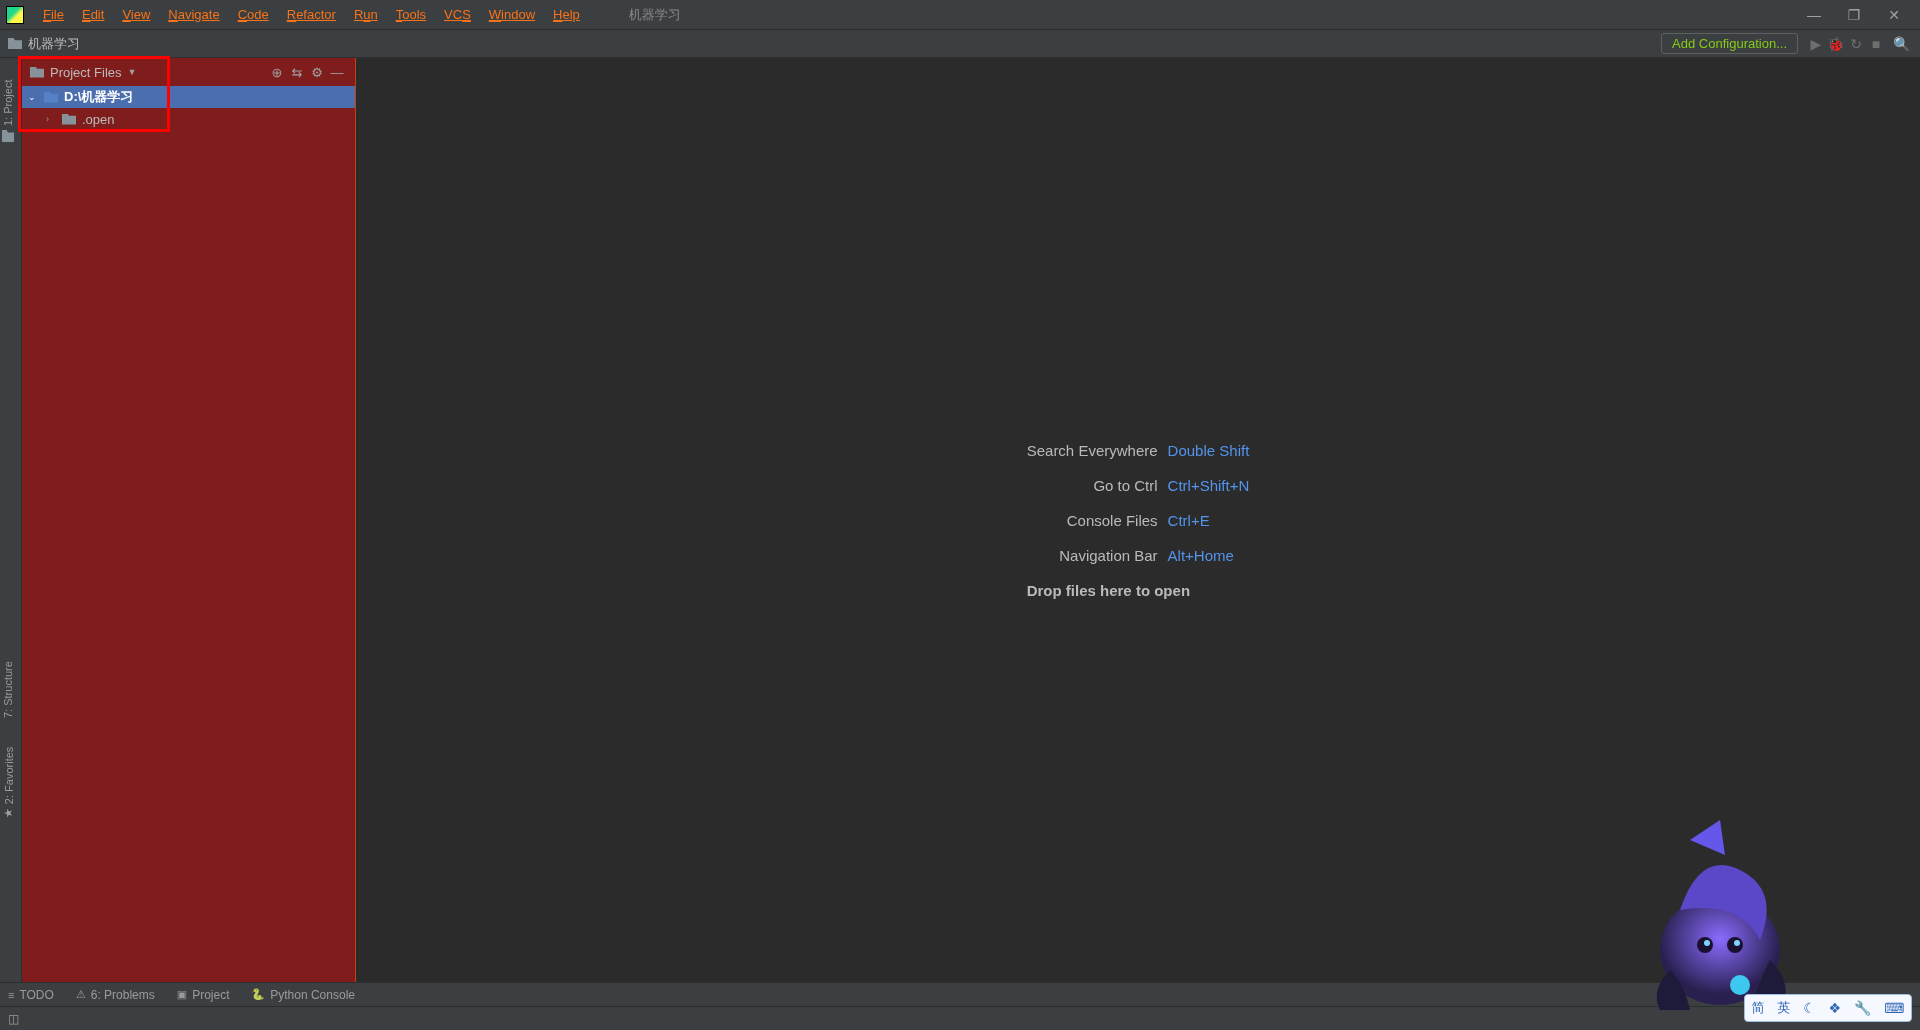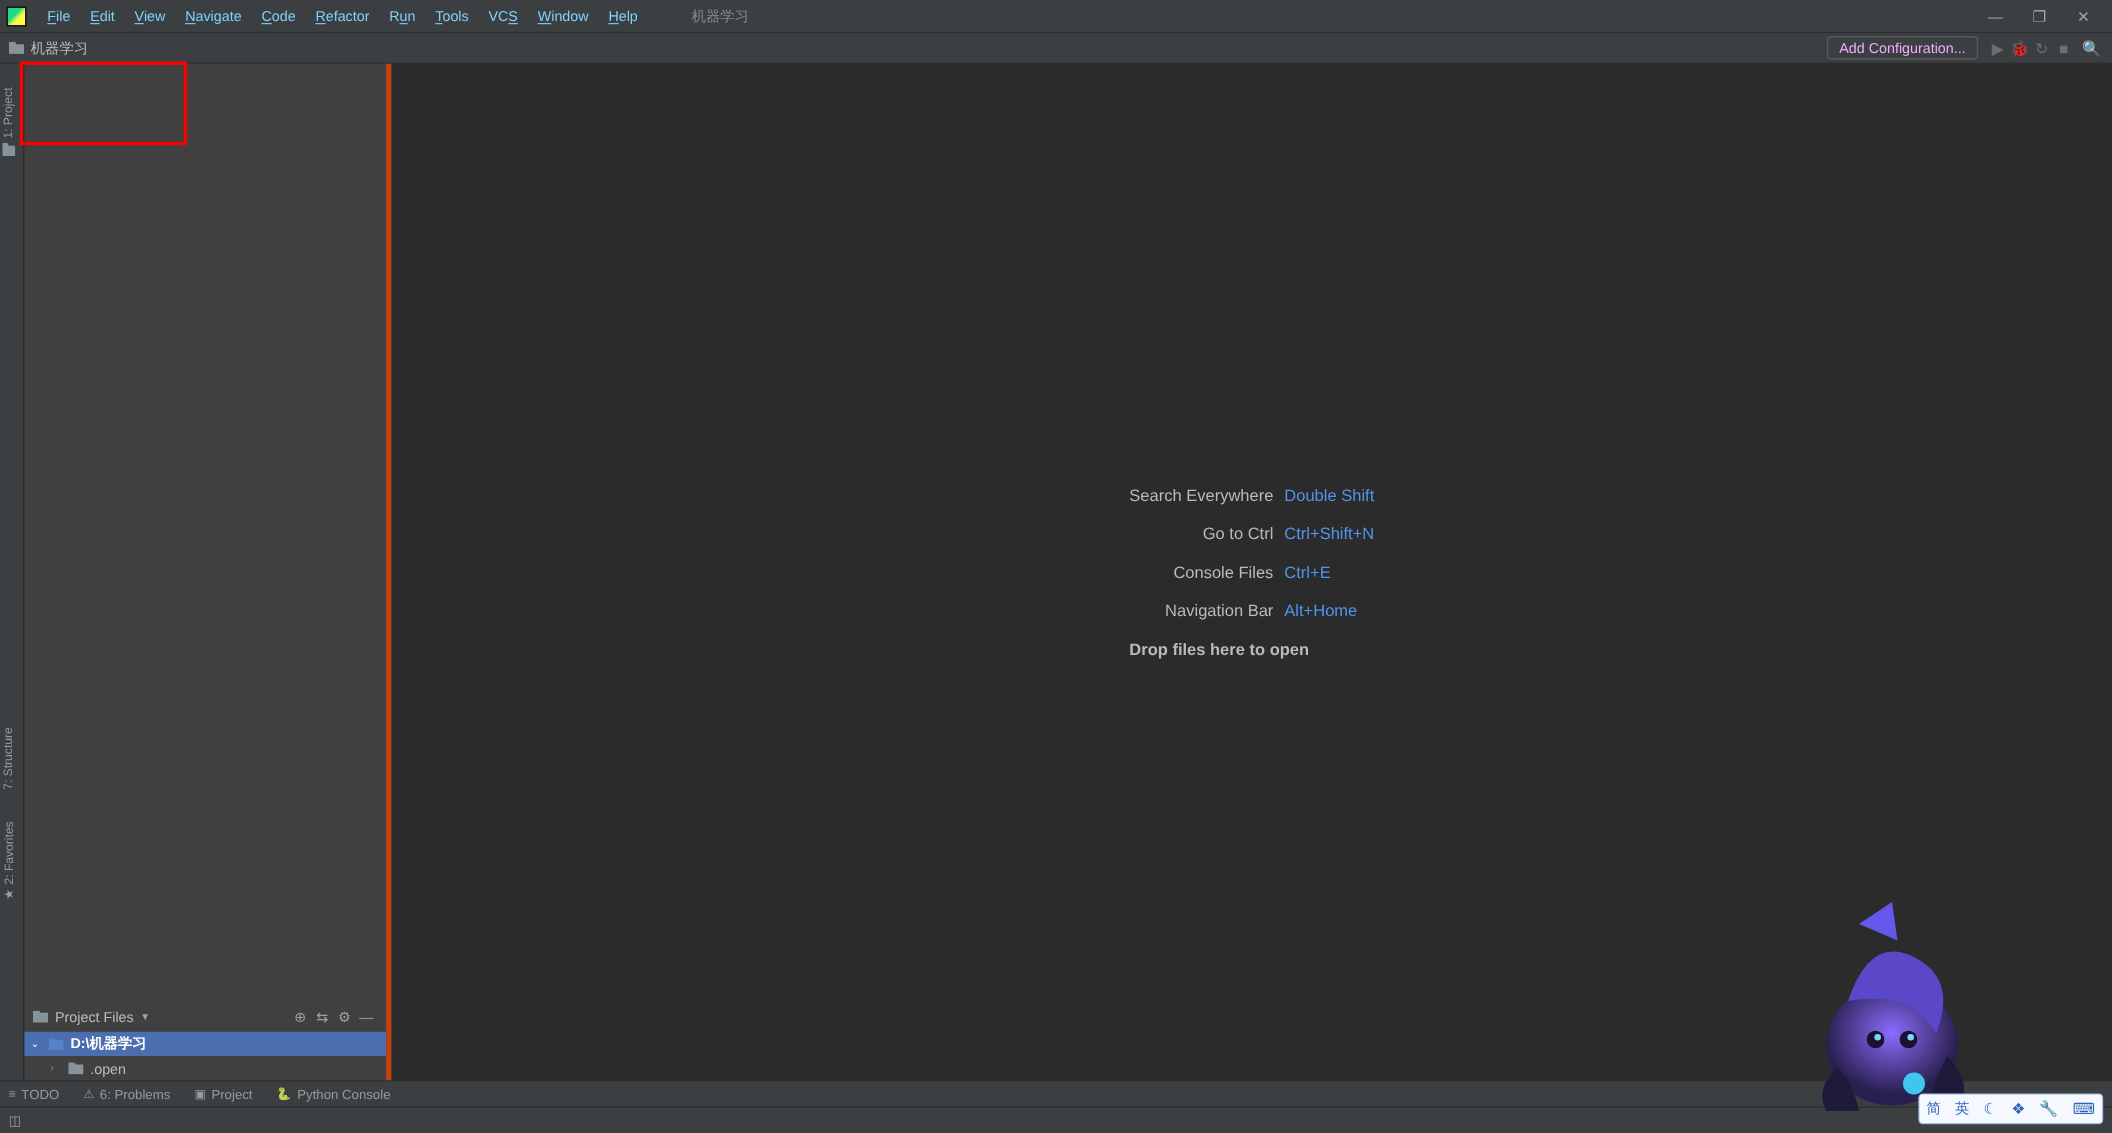--- a/index.html
+++ b/index.html
@@ -1,41 +1,41 @@
 <!DOCTYPE html>
 <html><head>
 <meta charset="utf-8">
 <style>
   * { margin:0; padding:0; box-sizing:border-box; font-family:"Segoe UI",Arial,sans-serif; }
   body { width:1920px; height:1030px; background:#2b2b2b; color:#bbbbbb; overflow:hidden; font-size:13px; position:relative; }
   
   .menubar { height:30px; background:#3c3f41; display:flex; align-items:center; padding:0 6px; border-bottom:1px solid #2d2d2d; }
   .app-icon { width:18px; height:18px; background:linear-gradient(135deg,#21d789 40%,#fcf84a 60%); border:1px solid #000; margin-right:10px; display:inline-block; }
-  .menu-item { padding:0 9px; color:#7dd3fc; cursor:default; }
+  .menu-item { padding:0 9px; color:#f97316; cursor:default;text-decoration:underline; }
   .menu-item u { text-decoration:underline; text-underline-offset:2px; }
   .menubar .spacer { flex:1; }
   .title-text { color:#888; margin-left:40px; }
   .win-ctrl { width:40px; text-align:center; color:#a0a0a0; font-size:14px; }
   
   .navbar { height:28px; background:#3c3f41; display:flex; align-items:center; padding:0 8px; border-bottom:1px solid #2d2d2d; }
   .folder-icon { display:inline-block; width:14px; height:11px; background:#87939a; position:relative; margin-right:6px; clip-path:polygon(0 0,40% 0,50% 20%,100% 20%,100% 100%,0 100%); }
   .folder-icon.blue { background:#5481c7; }
   .navbar .spacer { flex:1; }
-  .add-config { border:1px solid #5e6060; border-radius:3px; padding:2px 10px; color:#f0abfc; margin-right:8px; }
+  .add-config { border:1px solid #5e6060; border-radius:3px; padding:2px 10px; color:#84cc16; margin-right:8px; }
   .tool-ico { width:20px; text-align:center; color:#6e6e6e; font-size:14px; }
   .tool-ico.search { color:#bbbbbb; }
   
   .main { display:flex; height:calc(100% - 30px - 28px - 24px - 24px); }
   .left-gutter { width:22px; background:#3c3f41; border-right:1px solid #2d2d2d; position:relative; }
   .gutter-tab { position:absolute; left:2px; transform:rotate(-90deg); transform-origin:left top; font-size:11px; color:#9a9a9a; white-space:nowrap; display:flex; align-items:center; gap:4px; }
   .gutter-tab .gi { display:inline-block; width:12px; height:12px; background:#87939a; clip-path:polygon(0 0,40% 0,50% 20%,100% 20%,100% 100%,0 100%); transform:rotate(90deg); }
   .gt1 { top:84px; }
   .gt2 { top:660px; }
   .gt3 { top:760px; }
-  .project-panel { width:334px; background:#404040; border-right:5px solid #c2410c; display:flex; flex-direction:column;justify-content:flex-end; }
+  .project-panel { width:334px; background:#7f1d1d; border-right:1px solid #c2410c; display:flex; flex-direction:column; }
   .panel-header { height:28px; display:flex; align-items:center; padding:0 8px; }
   .panel-header .title { display:flex; align-items:center; color:#bbbbbb; }
   .dropdown-arrow { margin-left:6px; font-size:9px; color:#a0a0a0; }
   .panel-header .spacer { flex:1; }
   .hicon { width:20px; text-align:center; color:#a0a0a0; font-size:13px; }
   .tree { font-size:13px; }
   .tree-row { height:22px; display:flex; align-items:center; padding-left:6px; }
   .tree-row.selected { background:#4b6eaf; color:#fff; }
   .tree-row .arrow { width:16px; font-size:9px; color:#a0a0a0; }
   .tree-row.selected .arrow { color:#fff; }

